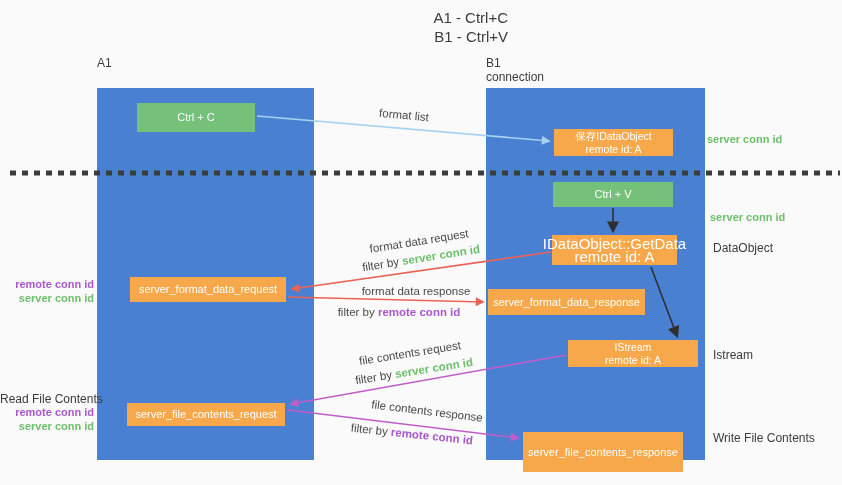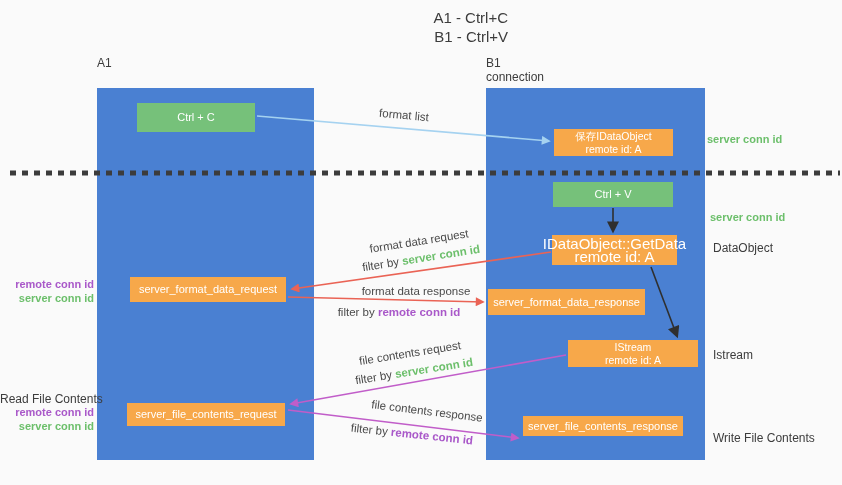--- a/index.html
+++ b/index.html
@@ -132,21 +132,21 @@
 
   <div class="box orange" style="left:568px; top:340px; width:130px; height:27px; font-size:10.5px;">
     <span>IStream</span>
     <span>remote id: A</span>
   </div>
 
   <div class="box orange" style="left:127px; top:395px; width:158px; height:23px;margin-top:8px;">
     <span>server_file_contents_request</span>
   </div>
 
-  <div class="box orange" style="left:523px; top:416px; width:160px; height:20px;">
+  <div class="box orange" style="left:523px; top:432px; width:160px; height:40px;">
     <span>server_file_contents_response</span>
   </div>
 
   <div class="elabel" style="left:404px; top:115px; transform: translate(-50%,-50%) rotate(5deg);">format list</div>
 
   <div class="elabel" style="left:419px; top:241px; transform: translate(-50%,-50%) rotate(-9deg);">format data request</div>
   <div class="elabel" style="left:421px; top:258px; transform: translate(-50%,-50%) rotate(-9deg);">
     <span>filter by </span><span class="id-green">server conn id</span>
   </div>
 

